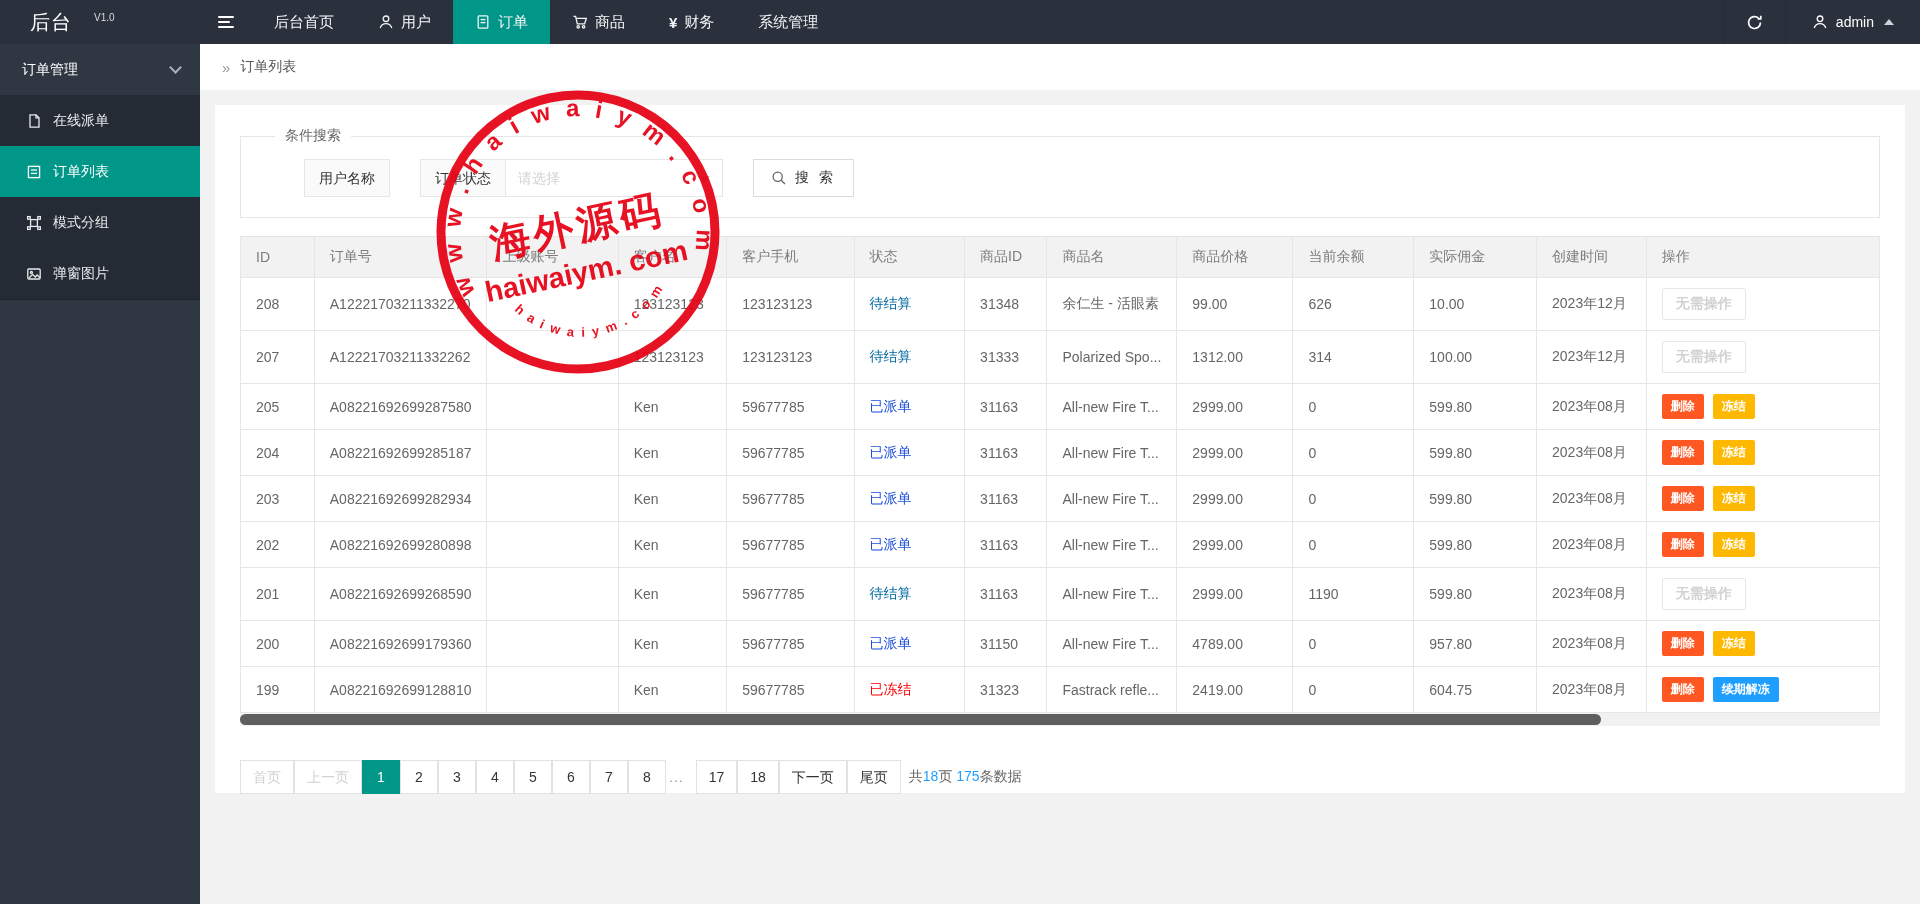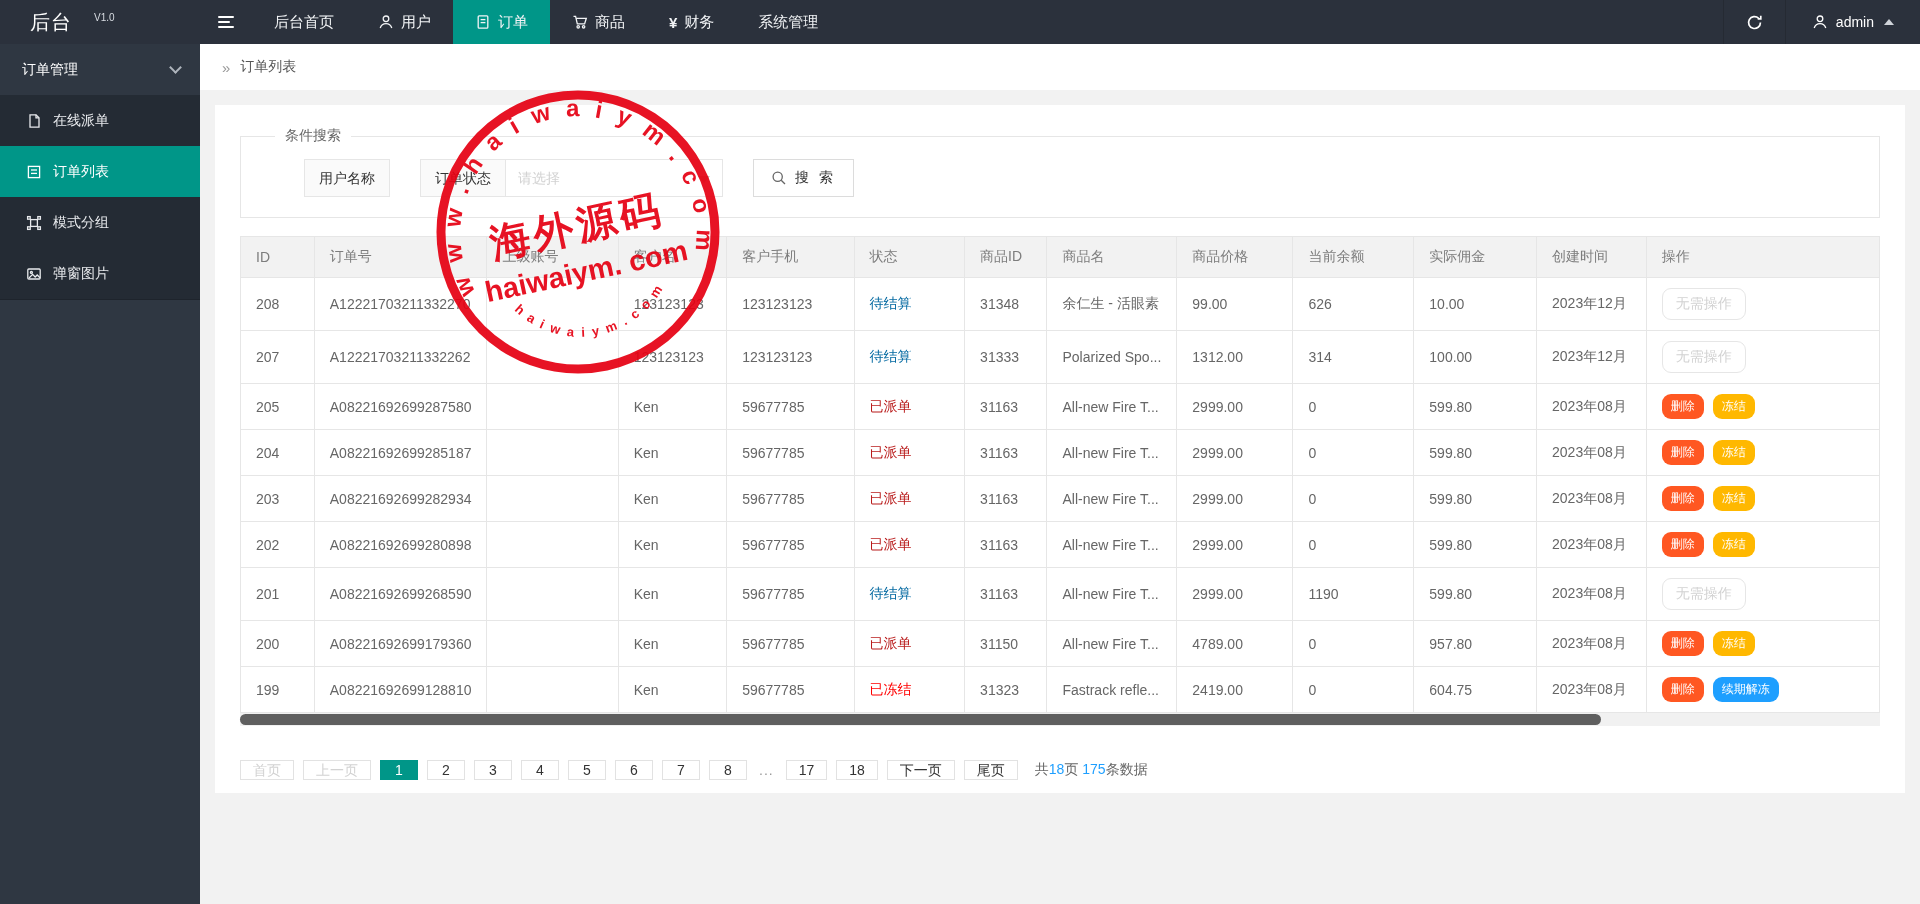--- a/index.html
+++ b/index.html
@@ -66,36 +66,36 @@
     background:#fff; border:1px solid #dcdcdc; font-size:14px; color:#333; cursor:pointer; letter-spacing:3px; }
   .search-btn svg { width:16px; height:16px; }
 
   
   .table-wrap { margin-top:18px; width:1640px; overflow:hidden; }
   table.grid { border-collapse:collapse; table-layout:fixed; font-size:14px; color:#666; }
   .grid th { background:#f2f2f2; border:1px solid #e6e6e6; font-weight:normal; text-align:left;
     padding:11px 15px; color:#7d7d7d; white-space:nowrap; overflow:hidden; }
   .grid td { border:1px solid #e6e6e6; padding:10px 15px; white-space:nowrap; overflow:hidden; background:#fff; }
   .st-pending { color:#0369a1; }
-  .st-dispatched { color:#b91c1c; }
+  .st-dispatched { color:#1d4ed8; }
   .st-frozen { color:#ff0000; }
-  .btn { display:inline-block; border:none; border-radius:9px; padding:4px 9px; font-size:12px;
-    color:#fff; margin-right:9px; cursor:pointer; font-family:inherit; }
+  .btn { display:inline-block; border:none; border-radius:2px; padding:4px 9px; font-size:12px;
+    color:#fff; margin-right:9px; cursor:pointer; font-family:inherit;font-weight:bold; }
   .btn-del { background:#ff5722; }
   .btn-freeze { background:#ffb800; }
   .btn-unfreeze { background:#1e9fff; }
   .btn-none { background:#fff; border:1px solid #e6e6e6; color:#d2d2d2; padding:6px 13px; font-size:14px; cursor:not-allowed; }
 
   .hscroll { width:1640px; height:13px; background:#f1f1f1; position:relative; }
   .hscroll-thumb { position:absolute; left:0; top:1px; height:11px; width:83%; background:#5f5f5f; border-radius:6px; cursor:grab; }
 
   
   .pagination { display:flex; align-items:center; margin-top:34px; font-size:14px; }
-  .page-btn { min-width:38px; padding:2px 12px; text-align:center; border:1px solid #e2e2e2;
-    background:#fff; color:#333; margin-right:9px; cursor:pointer; line-height:1; }
+  .page-btn { min-width:38px; padding:9px 12px; text-align:center; border:1px solid #e2e2e2;
+    background:#fff; color:#333; cursor:pointer; line-height:1; }
   .page-btn.disabled { color:#d2d2d2; cursor:default; }
   .page-btn.active { background:#009688; border-color:#009688; color:#fff; cursor:default; }
   .page-dots { color:#999; margin-right:9px; padding:0 3px; letter-spacing:1px; }
   .page-summary { margin-left:8px; color:#666; }
   .page-summary .num { color:#1e9fff; }
 
   
   .stamp { position:absolute; left:428px; top:82px; width:300px; height:300px;
     z-index:60; pointer-events:none; opacity:0.92; }
 </style>

